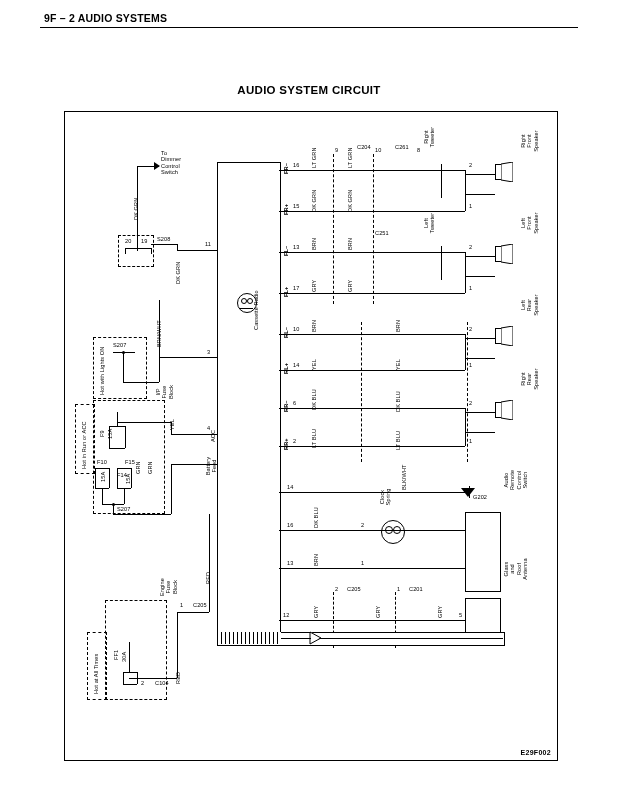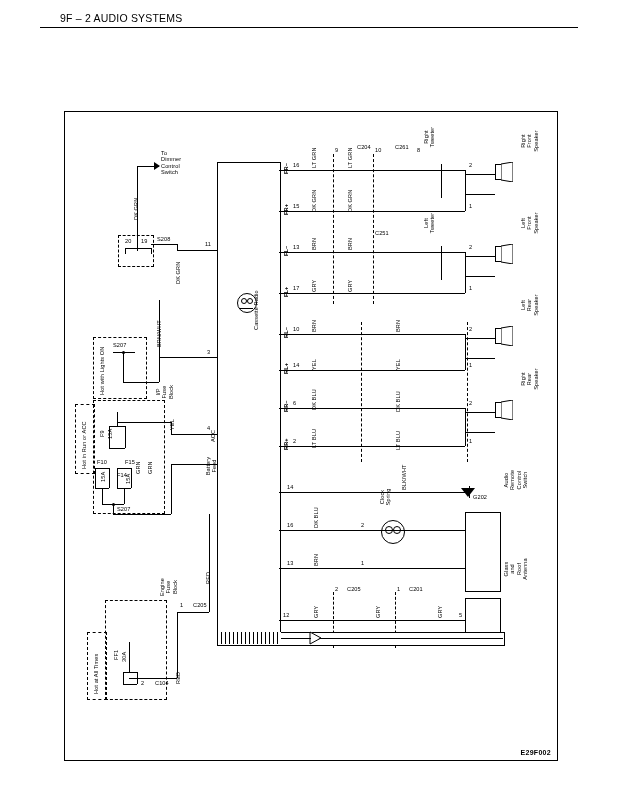--- a/index.html
+++ b/index.html
@@ -1,20 +1,20 @@
 <!DOCTYPE html>
 <html><head>
 <meta charset="utf-8">
 <style>
   html,body{margin:0;padding:0;background:#ffffff;}
   body{width:618px;height:800px;font-family:"Liberation Sans",sans-serif;color:#000;}
   #page{position:relative;width:618px;height:800px;overflow:hidden;background:#fff;}
 
   .hdr-rule{position:absolute;left:40px;top:27px;width:538px;height:1px;background:#000;}
-  .hdr-text{position:absolute;left:44px;top:12px;font-size:10.5px;font-weight:normal;letter-spacing:.2px;margin-left:16px;}
+  .hdr-text{position:absolute;left:44px;top:12px;font-size:10.5px;font-weight:bold;letter-spacing:.2px;}
   .title1{position:absolute;left:0;top:47px;width:618px;text-align:center;font-size:19px;font-weight:bold;letter-spacing:.3px;}
   .title2{position:absolute;left:0;top:84px;width:618px;text-align:center;font-size:11.5px;font-weight:bold;letter-spacing:.3px;}
 
   .frame{position:absolute;left:64px;top:111px;width:492px;height:648px;border:1.3px solid #000;background:#fff;}
   .figcode{position:absolute;right:6px;bottom:4px;font-size:7px;font-weight:bold;letter-spacing:.3px;}
 
   
   .ln{position:absolute;background:#000;}
   .h{height:1px;}
   .v{width:1px;}
@@ -38,20 +38,21 @@
 
   .connbar{position:absolute;border:1px solid #000;background:#fff;}
 </style>
 </head>
 <body>
 
 <div id="page">
 
   <div class="hdr-text">9F – 2 AUDIO SYSTEMS</div>
   <div class="hdr-rule"></div>
+  <div class="title2">AUDIO SYSTEM CIRCUIT</div>
 
   <div class="frame">
     <div class="figcode">E29F002</div>
 
     <div class="box" style="left:152px;top:50px;width:62px;height:470px;"></div>
     <div class="t vert" style="left:188px;top:218px;">Cassette Radio</div>
 
     <div class="circ" style="left:172px;top:181px;width:18px;height:18px;"></div>
     <div class="circ" style="left:176px;top:186px;width:4px;height:4px;"></div>
     <div class="circ" style="left:182px;top:186px;width:4px;height:4px;"></div>

